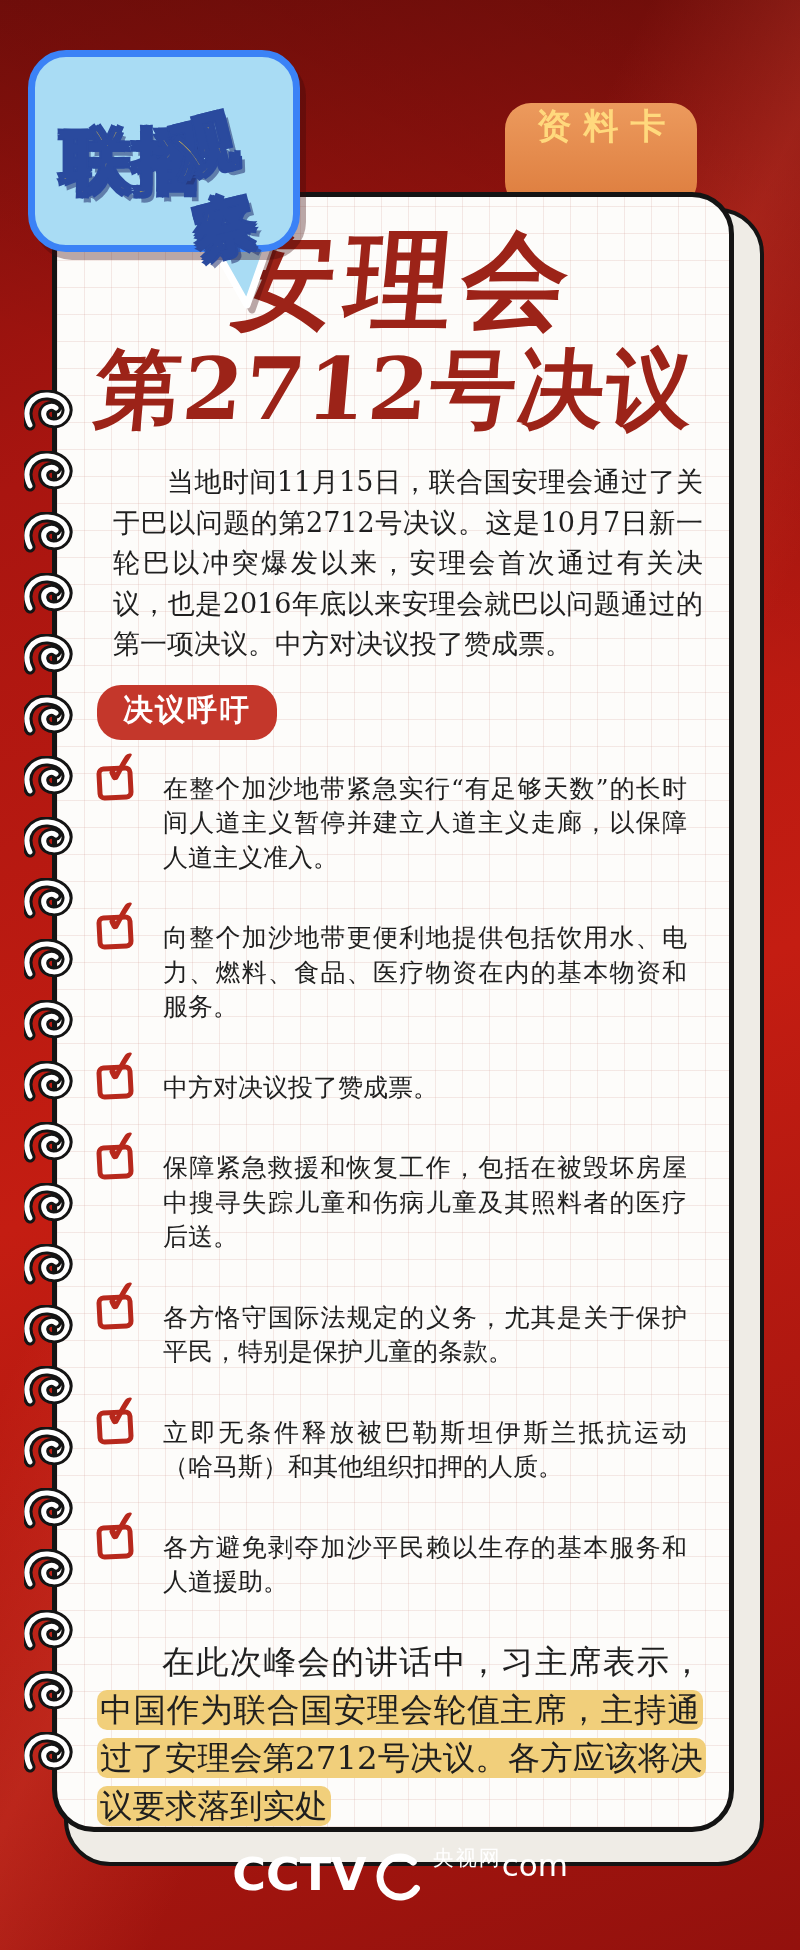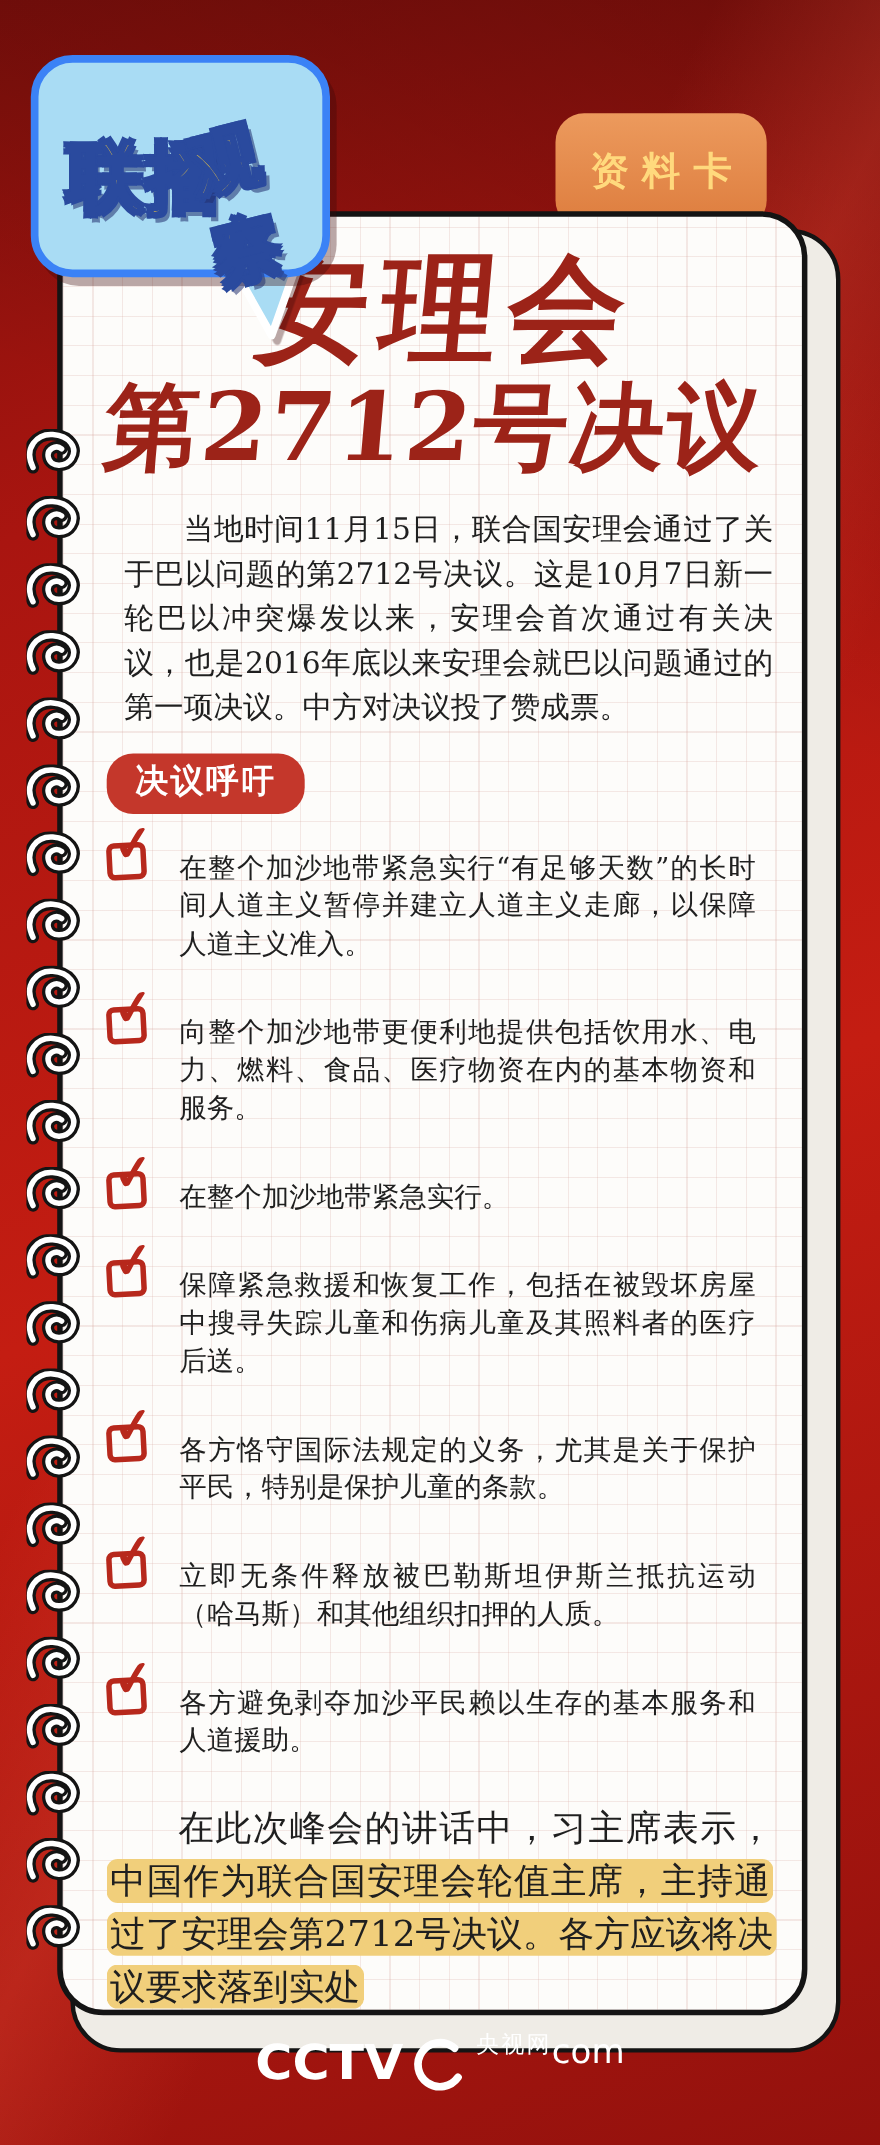--- a/index.html
+++ b/index.html
@@ -17,21 +17,21 @@
     box-shadow:6px 8px 0 rgba(60,10,10,.35);}
   .bubble-tail{position:absolute;left:195px;top:225px;z-index:5;filter:drop-shadow(5px 5px 0 rgba(60,10,10,.35));}
   .bubble-word{position:absolute;font-weight:bold;color:#f3c93f;
     -webkit-text-stroke:2.5px #2a4a9e;
     text-shadow:3px 3px 0 #2a4a9e,-3px 3px 0 #2a4a9e,3px -3px 0 #2a4a9e,-3px -3px 0 #2a4a9e,5px 7px 0 rgba(34,48,110,.55);}
   .bubble-word.left{left:26px;top:58px;font-size:70px;letter-spacing:2px;}
   .bubble-word.right{left:148px;top:40px;font-size:62px;transform:rotate(-14deg);letter-spacing:4px;}
   
   .tab{position:absolute;left:505px;top:103px;width:192px;height:105px;z-index:1;
     background:linear-gradient(180deg,#ec9a5d,#dd7c3d);border-radius:26px;
-    display:flex;align-items:center;justify-content:center;}
+    display:flex;align-items:flex-start;justify-content:center;}
   .tab-label{color:#ffd97d;font-size:35px;font-weight:bold;letter-spacing:12px;text-indent:12px;}
   
   .card-stack{position:absolute;left:52px;top:192px;width:692px;height:1650px;z-index:2;}
   .card-back{position:absolute;left:12px;top:16px;width:692px;height:1650px;
     background:#efece6;border:4px solid #141414;border-radius:46px;}
   .card{position:absolute;left:0;top:0;width:682px;height:1640px;
     background-color:#fdfcfa;
     background-image:
       repeating-linear-gradient(0deg, rgba(210,158,150,.22) 0 1px, transparent 1px 27px),
       repeating-linear-gradient(90deg, rgba(210,158,150,.22) 0 1px, transparent 1px 27px);
@@ -109,21 +109,21 @@
                   <b class="glyph">✓</b>
                 </span>
     <p class="item-text">向整个加沙地带更便利地提供包括饮用水、电力、燃料、食品、医疗物资在内的基本物资和服务。</p>
   </div>
 
   <div class="item">
     <span class="check">
                   <i class="box"></i>
                   <b class="glyph">✓</b>
                 </span>
-    <p class="item-text">在整个加沙地带紧急实行。</p>
+    <p class="item-text">中方对决议投了赞成票。</p>
   </div>
 
   <div class="item">
     <span class="check">
                   <i class="box"></i>
                   <b class="glyph">✓</b>
                 </span>
     <p class="item-text">保障紧急救援和恢复工作，包括在被毁坏房屋中搜寻失踪儿童和伤病儿童及其照料者的医疗后送。</p>
   </div>
 </div>

